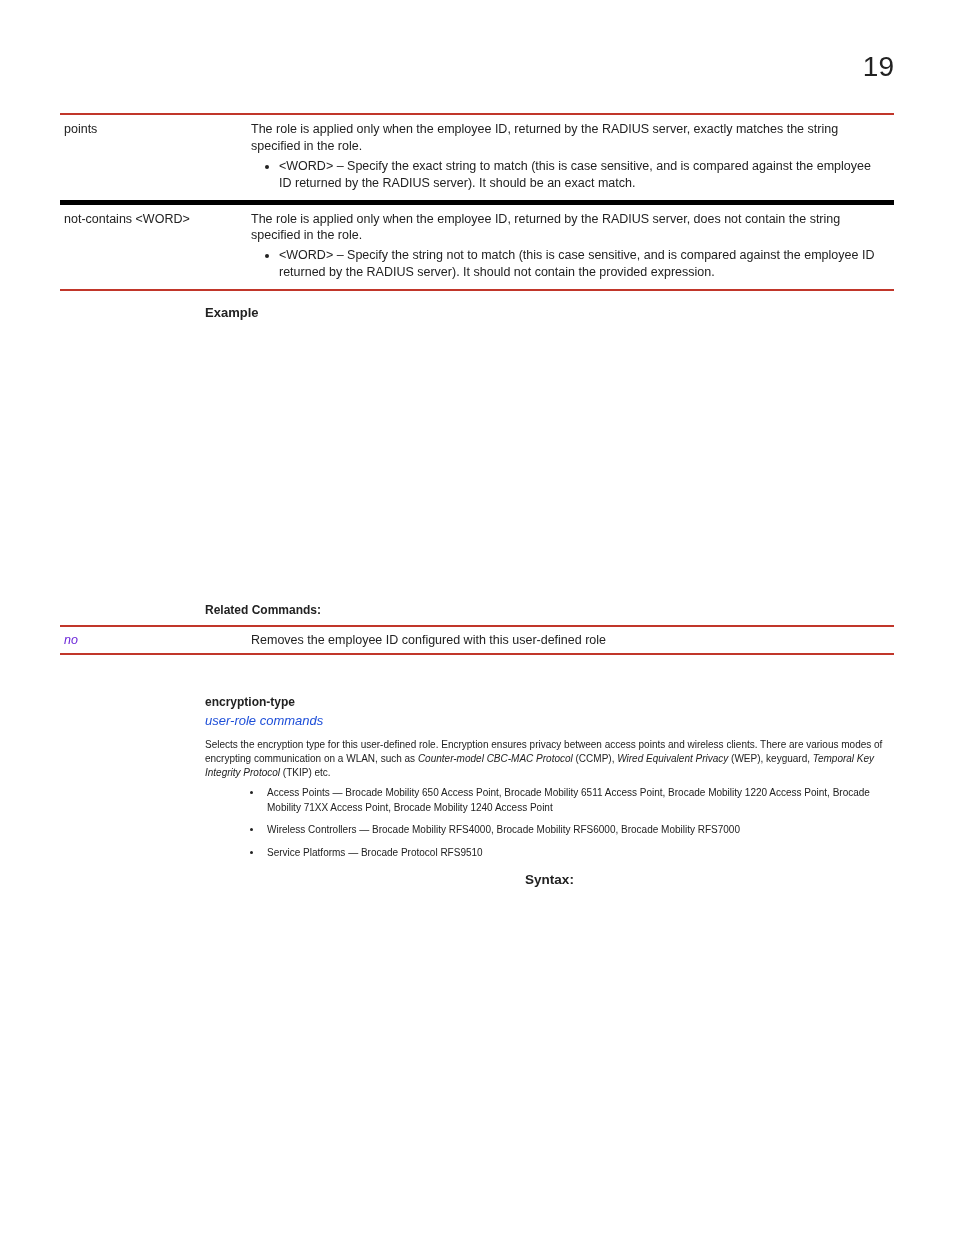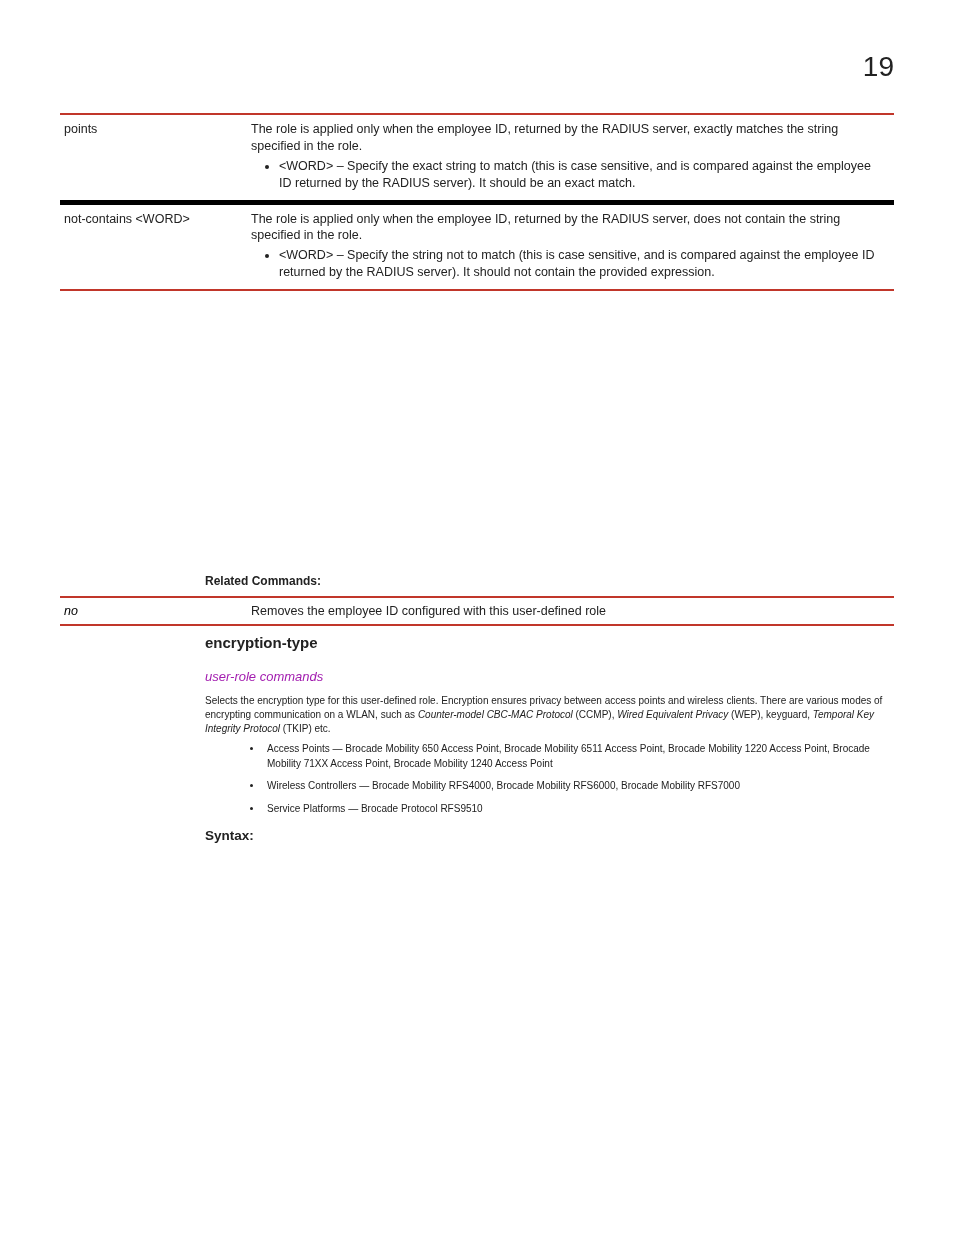--- a/index.html
+++ b/index.html
@@ -72,32 +72,32 @@
     font-size: 12.5px;
   }
   table.related-table td {
     border-top: 2px solid #c1362a;
     border-bottom: 2px solid #c1362a;
     vertical-align: top;
     padding: 6px 8px 6px 4px;
   }
   table.related-table td.col1 {
     width: 175px;
-    color: #000000;
+    color: #6d28d9;
     font-style: italic;
   }
   .section-heading {
     font-weight: bold;
-    font-size: 15px;
-    margin-top: 8px;
+    font-size: 12px;
+    margin-top: 40px;
   }
   .link {
-    color: #a21caf;
+    color: #1d4ed8;
     font-style: italic;
-    margin-top: 18px;
+    margin-top: 4px;
   }
   .para {
     font-size: 10px;
     line-height: 1.4;
     margin-top: 10px;
   }
   .para em {
     font-style: italic;
   }
   ul.body-list {
@@ -108,20 +108,21 @@
   }
   ul.body-list li {
     list-style-type: disc;
     margin-bottom: 8px;
     padding-left: 4px;
   }
   .syntax-heading {
     font-weight: bold;
     font-size: 13.5px;
     margin-top: 12px;
+    text-align: center;
   }
 </style>
 </head>
 <body>
 
 <div class="page">
 
   <div class="page-number">19</div>
 
   <table class="param-table">
@@ -141,20 +142,21 @@
         <span>The role is applied only when the employee ID, returned by the RADIUS server, does not contain the string specified in the role.</span>
         <ul class="cell-list">
           <li>&lt;WORD&gt; – Specify the string not to match (this is case sensitive, and is compared against the employee ID returned by the RADIUS server). It should not contain the provided expression.</li>
         </ul>
       </td>
     </tr>
   </tbody>
     </table>
 
   <div class="indented-block">
+    <div class="example-heading">Example</div>
 
     <div class="spacer"></div>
 
     <div class="related-heading">Related Commands:</div>
   </div>
 
   <table class="related-table">
     <tbody>
         <tr>
       <td class="col1">no</td>

